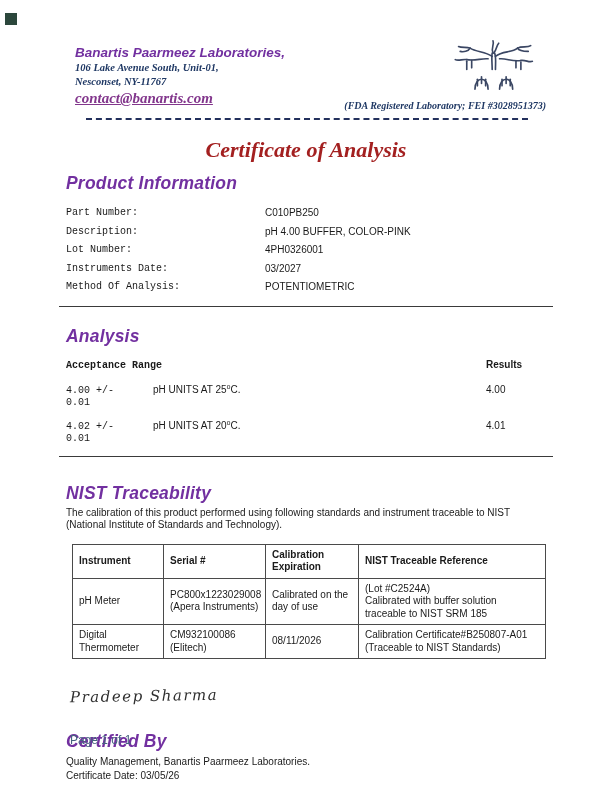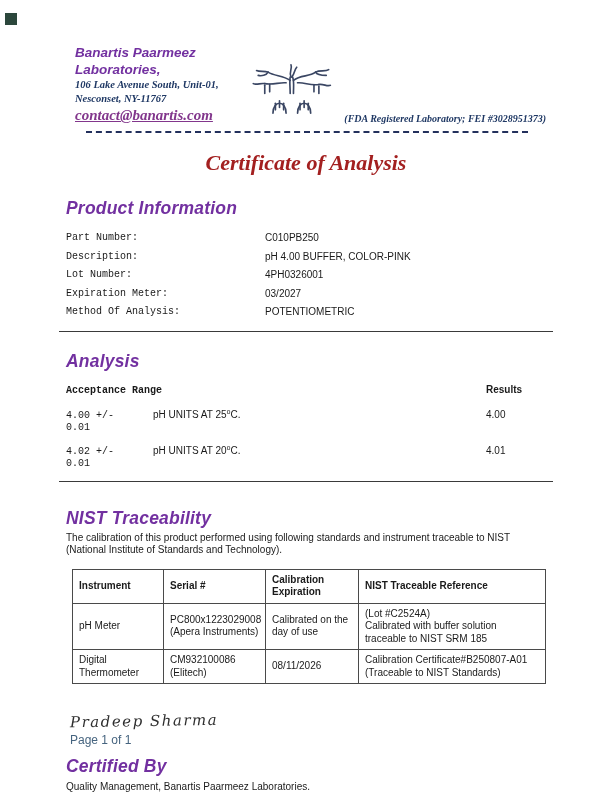--- a/index.html
+++ b/index.html
@@ -32,21 +32,21 @@
     color:#1F3864; font-weight:bold; font-style:italic;
     font-size:10.5px; line-height:13.5px;
   }
   .email {
     display:inline-block; margin-top:3px;
     font-family:"Liberation Serif", serif;
     color:#82368C; font-weight:bold; font-style:italic;
     font-size:15px; text-decoration:underline; line-height:14px;
   }
   .header-right {
-    display:flex; 
+    display:flex; flex-direction:column;
     align-items:flex-end; justify-content:space-between;
   }
   .logo { margin-right:12px; margin-top:-6px; }
   .fda {
     font-family:"Liberation Serif", serif;
     color:#1F3864; font-weight:bold; font-style:italic;
     font-size:10px; white-space:nowrap;
   }
   .header-rule {
     margin:7px auto 0 20px; width:442px;
@@ -61,21 +61,21 @@
     font-size:22px; line-height:26px;
   }
 
   
   .section-heading {
     color:#7230A0; font-weight:bold; font-style:italic;
     font-size:17.5px; line-height:21px; letter-spacing:0.2px;
   }
 
   
-  .prod-heading { margin-top:22px; }
+  .prod-heading { margin-top:10px; }
   .field-rows { margin-top:10px; font-size:10px; }
   .field-row { display:flex; line-height:18.5px; }
   .field-label { width:199px; flex:none;font-family:Liberation Mono, monospace; }
   .divider {
     border-top:1px solid #3a3a3a;
     margin:9px -7px 0 -7px;
   }
 
   
   .analysis-heading { margin-top:19px; }
@@ -190,21 +190,21 @@
       </div>
       <div class="field-row">
         <span class="field-label">Description:</span>
         <span class="field-value">pH 4.00 BUFFER, COLOR-PINK</span>
       </div>
       <div class="field-row">
         <span class="field-label">Lot Number:</span>
         <span class="field-value">4PH0326001</span>
       </div>
       <div class="field-row">
-        <span class="field-label">Expiration Meter:</span>
+        <span class="field-label">Instruments Date:</span>
         <span class="field-value">03/2027</span>
       </div>
       <div class="field-row">
         <span class="field-label">Method Of Analysis:</span>
         <span class="field-value">POTENTIOMETRIC</span>
       </div>
     </div>
     <div class="divider"></div>
 
     <div class="section-heading analysis-heading">Analysis</div>

